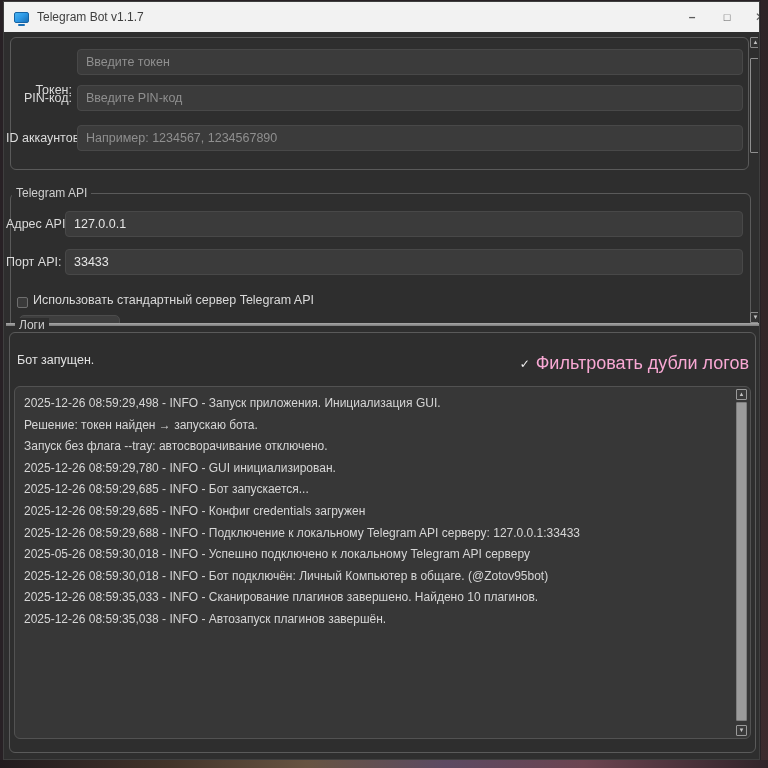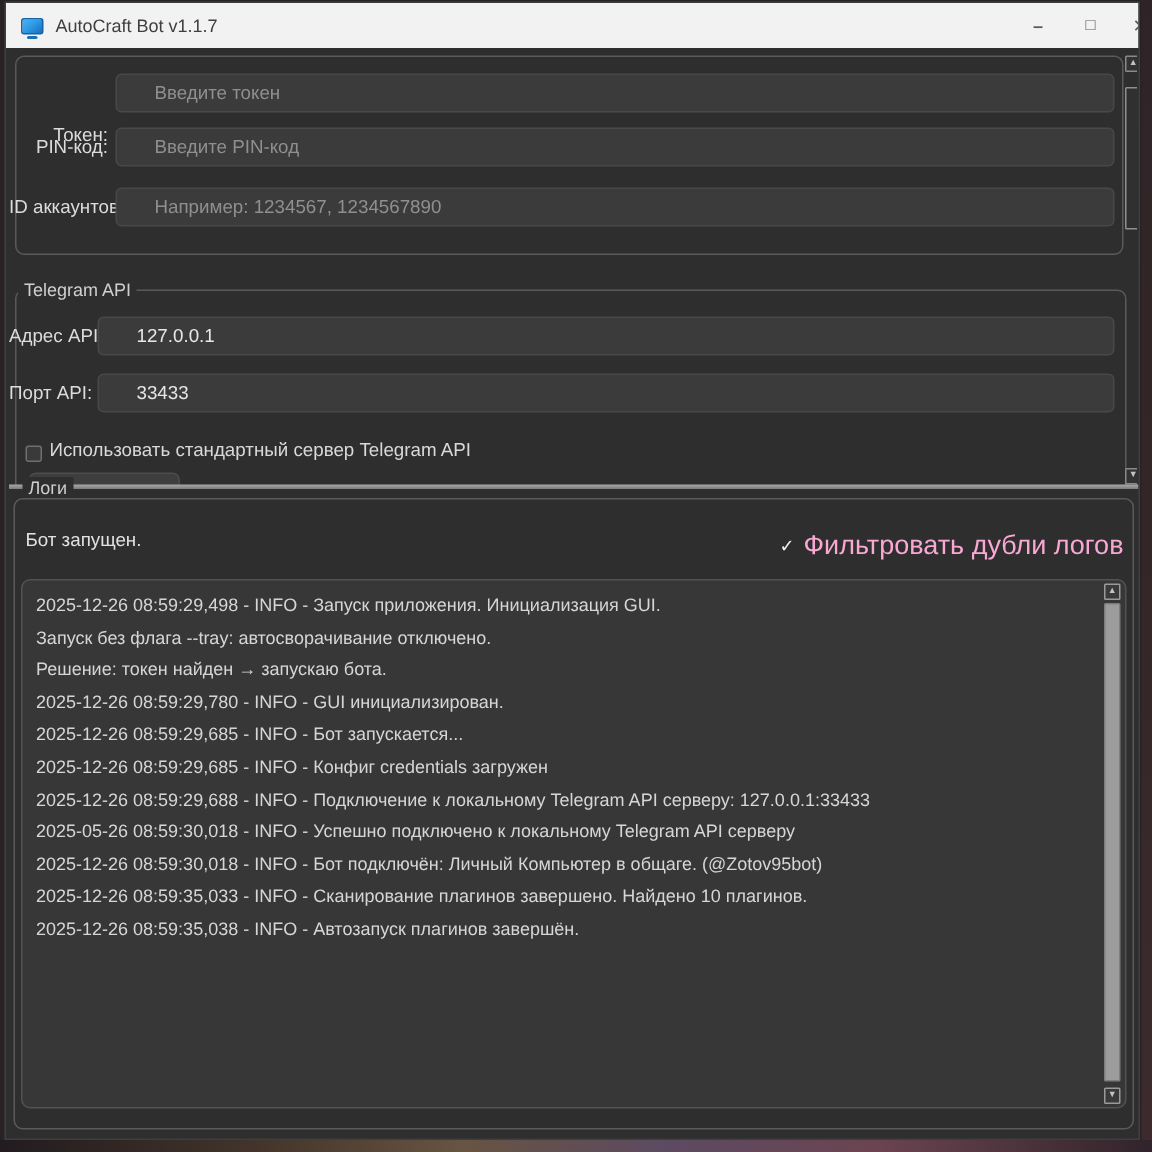--- a/index.html
+++ b/index.html
@@ -38,21 +38,21 @@
   .group-telegram { left: 4px; top: 158px; width: 741px; height: 170px; }
   .group-label { position: absolute; font-size: 12px; color: #cfcfcf;
     background: #2e2e2e; padding: 0 4px; line-height: 14px; }
   .tg-label { left: 6px; top: 151px; }
 
   .fld-label { position: absolute; font-size: 12.5px; color: #dcdcdc;
     text-align: right; line-height: 26px; height: 26px; white-space: nowrap; }
   .fld-input { position: absolute; height: 26px; background: #3b3b3b;
     border: 1px solid #484848; border-radius: 4px; color: #e6e6e6;
     font-family: "Liberation Sans", "DejaVu Sans", sans-serif; font-size: 12.5px;
-    padding: 0 25px; outline: none; }
+    padding: 0 8px; outline: none; }
   .fld-input::placeholder { color: #8f8f8f; opacity: 1; }
 
   .lab-token    { left: 0;  top: 14px;  width: 66px; margin-top: 28px; }
   .inp-token    { left: 71px; top: 14px;  width: 666px; }
   .lab-pin      { left: 0;  top: 50px;  width: 66px; }
   .inp-pin      { left: 71px; top: 50px;  width: 666px; }
   .lab-ids      { left: 0;  top: 90px;  width: 66px; }
   .inp-ids      { left: 71px; top: 90px;  width: 666px; }
   .lab-addr     { left: 0;  top: 176px; width: 55px; }
   .inp-addr     { left: 59px; top: 176px; width: 678px; }
@@ -99,21 +99,21 @@
     background: #9c9c9c; border: 1px solid #7e7e7e; border-radius: 1px; }
 </style>
 </head>
 <body>
 
 <div class="screen">
   <div class="window">
 
     <div class="titlebar">
       <span class="app-icon"></span>
-      <span class="title-text">AutoCraft Bot v1.1.7</span>
+      <span class="title-text">Telegram Bot v1.1.7</span>
       <div class="wbtn wbtn-min">
         <span>–</span>
       </div>
       <div class="wbtn wbtn-max">
         <span>□</span>
       </div>
       <div class="wbtn wbtn-close">
         <span>✕</span>
       </div>
     </div>
@@ -161,22 +161,22 @@
     <div class="bot-status">Бот запущен.</div>
 
     <div class="filter-row">
       <span class="check-glyph">✓</span>
       <span class="filter-label">Фильтровать дубли логов</span>
     </div>
 
     <div class="log-box">
       <div class="log-lines">
         <div class="log-line">2025-12-26 08:59:29,498 - INFO - Запуск приложения. Инициализация GUI.</div>
+        <div class="log-line">Решение: токен найден → запускаю бота.</div>
         <div class="log-line">Запуск без флага --tray: автосворачивание отключено.</div>
-        <div class="log-line">Решение: токен найден → запускаю бота.</div>
         <div class="log-line">2025-12-26 08:59:29,780 - INFO - GUI инициализирован.</div>
         <div class="log-line">2025-12-26 08:59:29,685 - INFO - Бот запускается...</div>
         <div class="log-line">2025-12-26 08:59:29,685 - INFO - Конфиг credentials загружен</div>
         <div class="log-line">2025-12-26 08:59:29,688 - INFO - Подключение к локальному Telegram API серверу: 127.0.0.1:33433</div>
         <div class="log-line">2025-05-26 08:59:30,018 - INFO - Успешно подключено к локальному Telegram API серверу</div>
         <div class="log-line">2025-12-26 08:59:30,018 - INFO - Бот подключён: Личный Компьютер в общаге. (@Zotov95bot)</div>
         <div class="log-line">2025-12-26 08:59:35,033 - INFO - Сканирование плагинов завершено. Найдено 10 плагинов.</div>
         <div class="log-line">2025-12-26 08:59:35,038 - INFO - Автозапуск плагинов завершён.</div>
       </div>
       <div class="vscroll-log">

